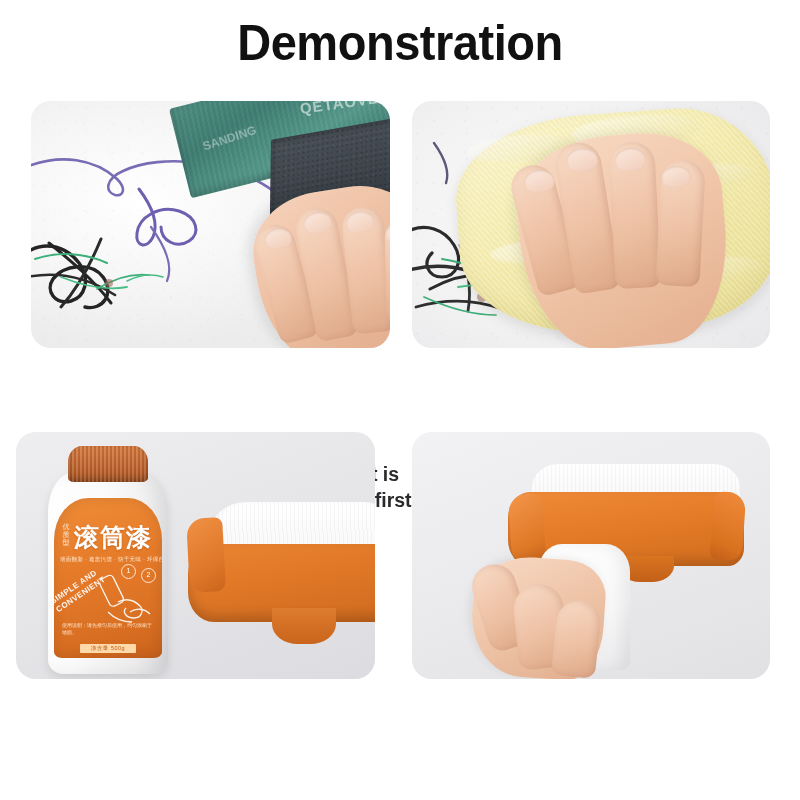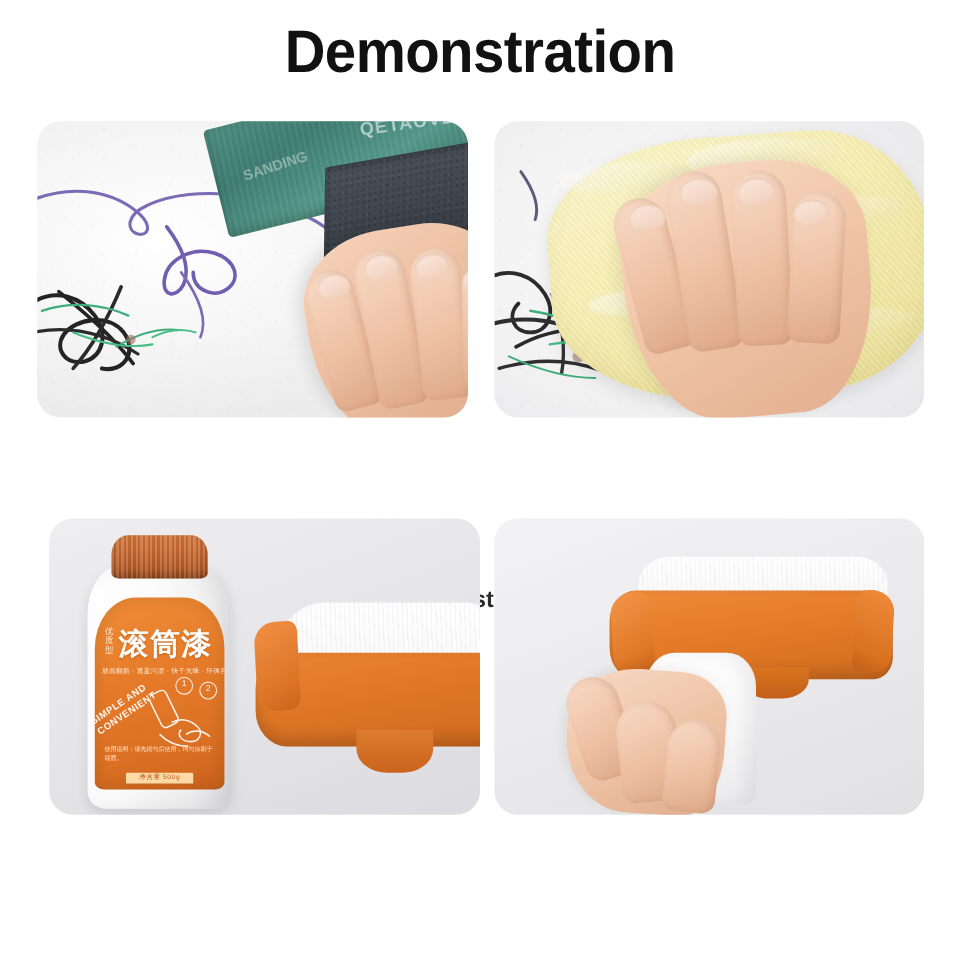--- a/index.html
+++ b/index.html
@@ -35,21 +35,21 @@
     position: absolute;
     top: 98px;
     left: 0;
     width: 800px;
   }
   .cell {
     position: absolute;
   }
   .cell-0 { left: 31px;  top: 3px;   width: 359px; height: 247px; }
   .cell-1 { left: 412px; top: 3px;   width: 358px; height: 247px; }
-  .cell-2 { left: 41px;  top: 334px; width: 359px; height: 247px; }
+  .cell-2 { left: 16px;  top: 334px; width: 359px; height: 247px; }
   .cell-3 { left: 412px; top: 334px; width: 358px; height: 247px; }
 
   .photo {
     position: absolute;
     inset: 0;
     border-radius: 20px;
     overflow: hidden;
     background: #f2f2f3;
   }
 

